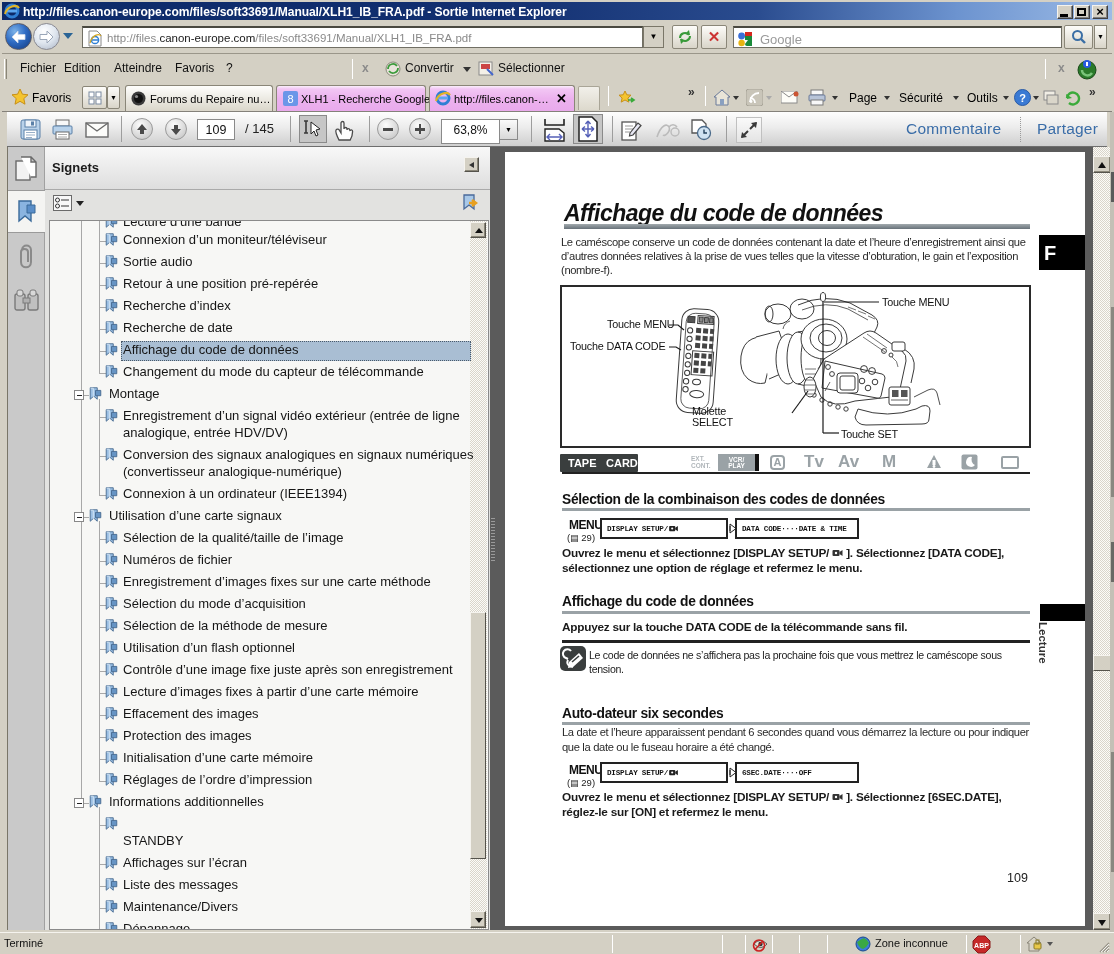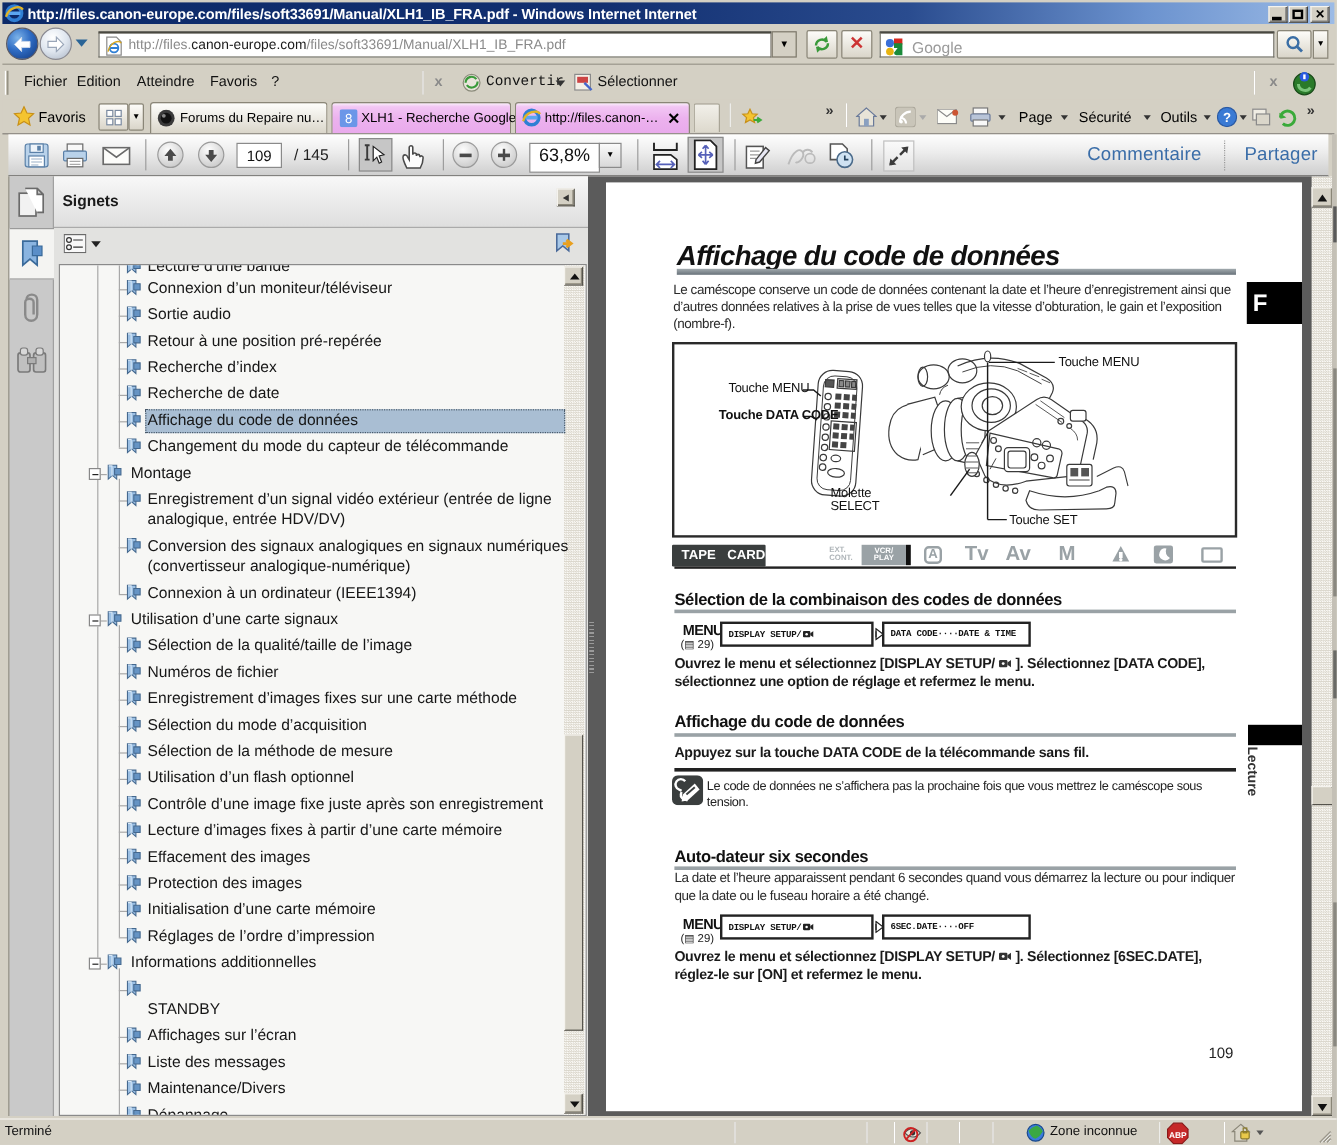--- a/index.html
+++ b/index.html
@@ -43,21 +43,21 @@
 .tabpink { background:linear-gradient(#faeefb 0%,#f2c6f4 12%,#ecb2ee 50%,#e9aaec 100%); }
 .tabtext { position:absolute; left:24px; top:7px; white-space:nowrap; color:#000; font-size:11px;}
 
 
 #pdftoolbar { left:7px; top:112px; width:1100px; height:35px;
   background:linear-gradient(#fefefe 0%,#ececec 45%,#d9d9d9 80%,#cfcfcf 100%);
   border-bottom:1px solid #6e6e6e;}
 .tsep { top:4px; width:1px; height:26px; background:#9d9d9d;}
 .circtool { top:6px; width:22px; height:22px; border-radius:50%; background:radial-gradient(circle at 40% 30%,#fdfdfd,#d8d8d8 60%,#bfbfbf); border:1px solid #9a9a9a; text-align:center; color:#4a4a4a;}
 #pagebox { left:190px; top:7px; width:38px; height:21px; background:#fff; border:1px solid #8a8a8a; font-size:12.5px; text-align:center; line-height:20px; color:#111;}
-#zoombox { left:434px; top:7px; width:59px; height:25px; background:#fff; border:1px solid #8a8a8a; font-size:15px; text-align:center; line-height:20px; color:#111;}
+#zoombox { left:434px; top:7px; width:59px; height:25px; background:#fff; border:1px solid #8a8a8a; font-size:12px; text-align:center; line-height:20px; color:#111;}
 #zoomdrop { left:492px; top:7px; width:19px; height:21px; background:linear-gradient(#fafafa,#d8d8d8); border:1px solid #8a8a8a; text-align:center; font-size:7px; line-height:19px;}
 .bluelink { top:8px; font-size:15.5px; color:#3a6da8; letter-spacing:0.2px;}
 
 
 #content { left:7px; top:147px; width:1100px; height:783px; background:#e2e2e0; border-left:1px solid #7a7668;}
 
 
 #iconstrip { left:0; top:0; width:37px; height:783px; background:#c9c9c9; border-right:1px solid #a0a0a0;}
 .stripcell { left:0; width:37px; height:43px;}
 #cellbookmark { top:43px; background:#f4f4f2; border-top:1px solid #9a9a9a; border-bottom:1px solid #9a9a9a;}
@@ -99,21 +99,21 @@
 </style>
 </head>
 <body>
 
 <div class="abs" id="titlebar">
   <svg class="abs" style="left:2px;top:1px" width="16" height="16" viewBox="0 0 16 16">
     <circle cx="8" cy="8" r="6" fill="none" stroke="#2f7fd4" stroke-width="3"></circle>
     <path d="M3 8 h10" stroke="#5ba6ef" stroke-width="3"></path>
     <path d="M1 11 C3 3 13 1 15 5" stroke="#e0b428" stroke-width="2" fill="none"></path>
   </svg>
-  <span class="abs" id="titletext">http://files.canon-europe.com/files/soft33691/Manual/XLH1_IB_FRA.pdf - Windows Internet Internet</span>
+  <span class="abs" id="titletext">http://files.canon-europe.com/files/soft33691/Manual/XLH1_IB_FRA.pdf - Sortie Internet Explorer</span>
   <div class="abs winbtn" style="left:1055px;">
       <span style="position:absolute;left:2px;top:8px;width:8px;height:3px;background:#000"></span>
     </div>
   <div class="abs winbtn" style="left:1072px;">
       <span style="position:absolute;left:2px;top:2px;width:9px;height:8px;border:2px solid #000"></span>
     </div>
   <div class="abs winbtn" style="left:1090px;font-size:13px;line-height:12px;">×</div>
 </div>
 
 <div class="abs" id="addrrow">
@@ -168,21 +168,21 @@
   <span class="abs menuitem" style="left:112px;">Atteindre</span>
   <span class="abs menuitem" style="left:173px;">Favoris</span>
   <span class="abs menuitem" style="left:224px;">?</span>
   <div class="abs vsep" style="left:350px;"></div>
   <span class="abs menuitem" style="left:360px;color:#8a8a8a;font-weight:bold;">x</span>
   <svg class="abs" style="left:383px;top:5px" width="17" height="17" viewBox="0 0 17 17">
     <circle cx="8" cy="9" r="7" fill="#e8e4da" stroke="#8a8a7a"></circle>
     <path d="M3 9 a5 5 0 0 1 9-3" fill="none" stroke="#3a9a3a" stroke-width="1.8"></path>
     <path d="M13 8 a5 5 0 0 1-9 3" fill="none" stroke="#3a9a3a" stroke-width="1.8"></path>
   </svg>
-  <span class="abs menuitem" style="left:403px;font-family:Liberation Mono, monospace;">Convertir</span>
+  <span class="abs menuitem" style="left:403px;">Convertir</span>
   <div class="abs" style="left:461px;top:12px;width:0;height:0;border-left:4px solid transparent;border-right:4px solid transparent;border-top:5px solid #333;"></div>
   <svg class="abs" style="left:476px;top:5px" width="17" height="17" viewBox="0 0 17 17">
     <rect x="1" y="2" width="13" height="13" fill="#f4f0e8" stroke="#8a8a8a"></rect>
     <rect x="3" y="4" width="9" height="5" fill="#cc4444"></rect>
     <path d="M9 9 l6 6" stroke="#4466cc" stroke-width="2"></path>
   </svg>
   <span class="abs menuitem" style="left:496px;">Sélectionner</span>
   <div class="abs vsep" style="left:1043px;"></div>
   <span class="abs menuitem" style="left:1056px;color:#8a8a8a;font-weight:bold;">x</span>
   <svg class="abs" style="left:1074px;top:3px" width="22" height="22" viewBox="0 0 22 22">
@@ -798,21 +798,21 @@
  <path d="M107 38 h9 l6 5"></path>
  <path d="M107 60 h7 l5 3"></path>
  <path d="M262 15 h55"></path>
  <path d="M261 15 v131"></path>
  <path d="M230 126 l16 -22"></path>
  <path d="M261 146 h16"></path>
 </g>
 </g>
         </svg>
 <div class="plabel" style="left:102px;top:167px;">Touche MENU</div>
-<div class="plabel" style="left:94px;top:189px;font-weight:bold;">Touche DATA CODE</div>
+<div class="plabel" style="left:65px;top:189px;">Touche DATA CODE</div>
 <div class="plabel" style="left:377px;top:145px;">Touche MENU</div>
 <div class="plabel" style="left:187px;top:254px;">Molette<br>SELECT</div>
 <div class="plabel" style="left:336px;top:277px;">Touche SET</div>
 <div style="position:absolute;left:55px;top:302px;width:78px;height:18px;background:#3a3e3e;border-radius:1px;color:#fff;font-weight:bold;font-size:11px;">
           <span style="position:absolute;left:8px;top:2.5px;">TAPE</span>
           <span style="position:absolute;left:46px;top:2.5px;">CARD</span>
         </div>
 <div style="position:absolute;left:186px;top:304px;width:24px;height:16px;font-size:6.5px;font-weight:bold;color:#b0b6ba;line-height:6.5px;">EXT.<br>CONT.</div>
 <div style="position:absolute;left:213px;top:302px;width:37px;height:17px;background:#9aa2a6;color:#fff;font-weight:bold;font-size:6.5px;line-height:6.5px;text-align:center;padding-top:2.5px;">VCR/<br>PLAY</div>
         <div style="position:absolute;left:250px;top:302px;width:4px;height:17px;background:#111;"></div>

